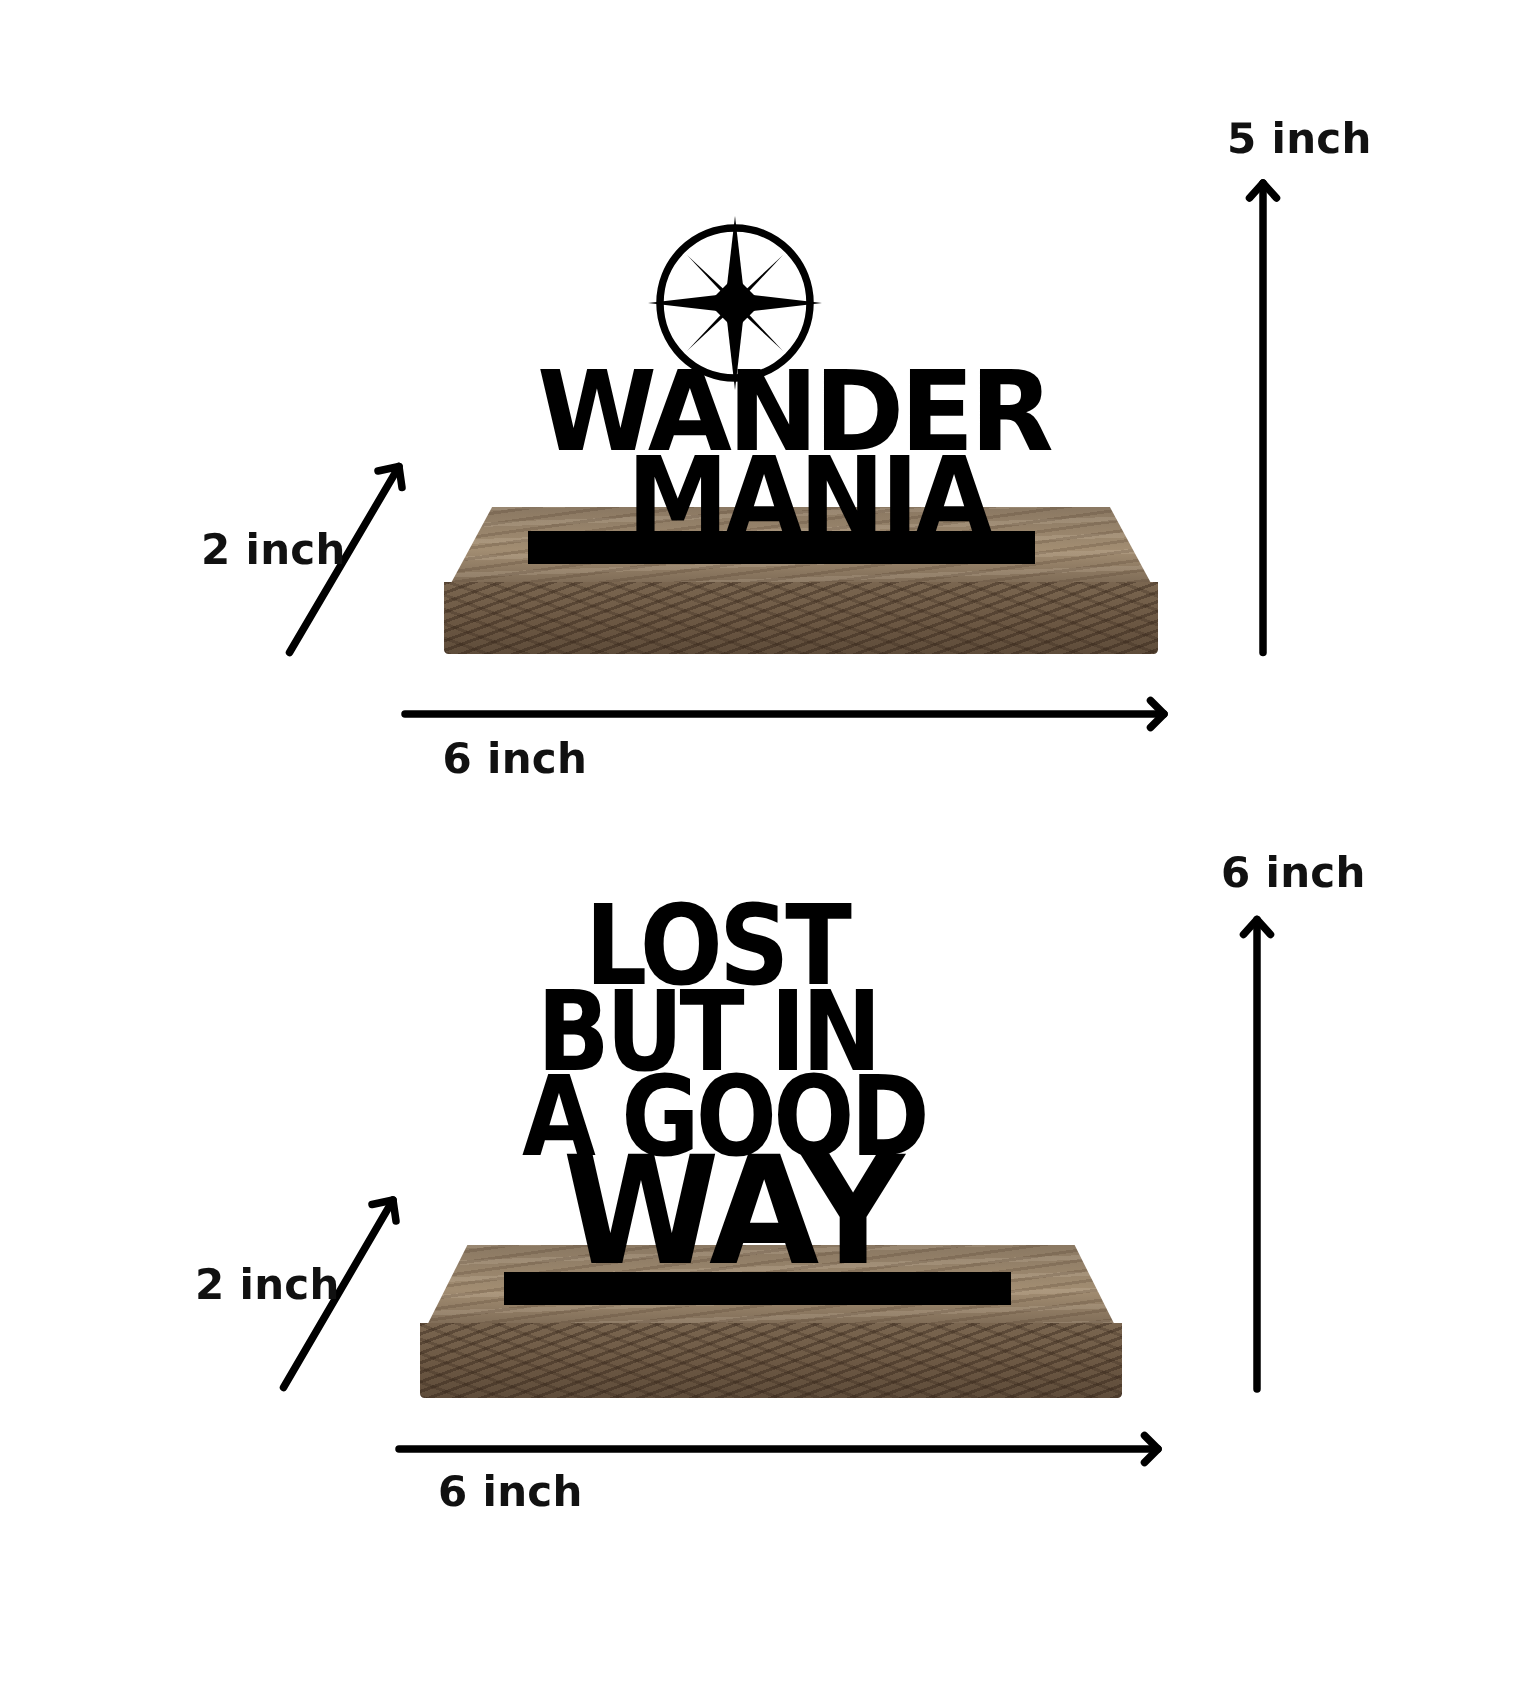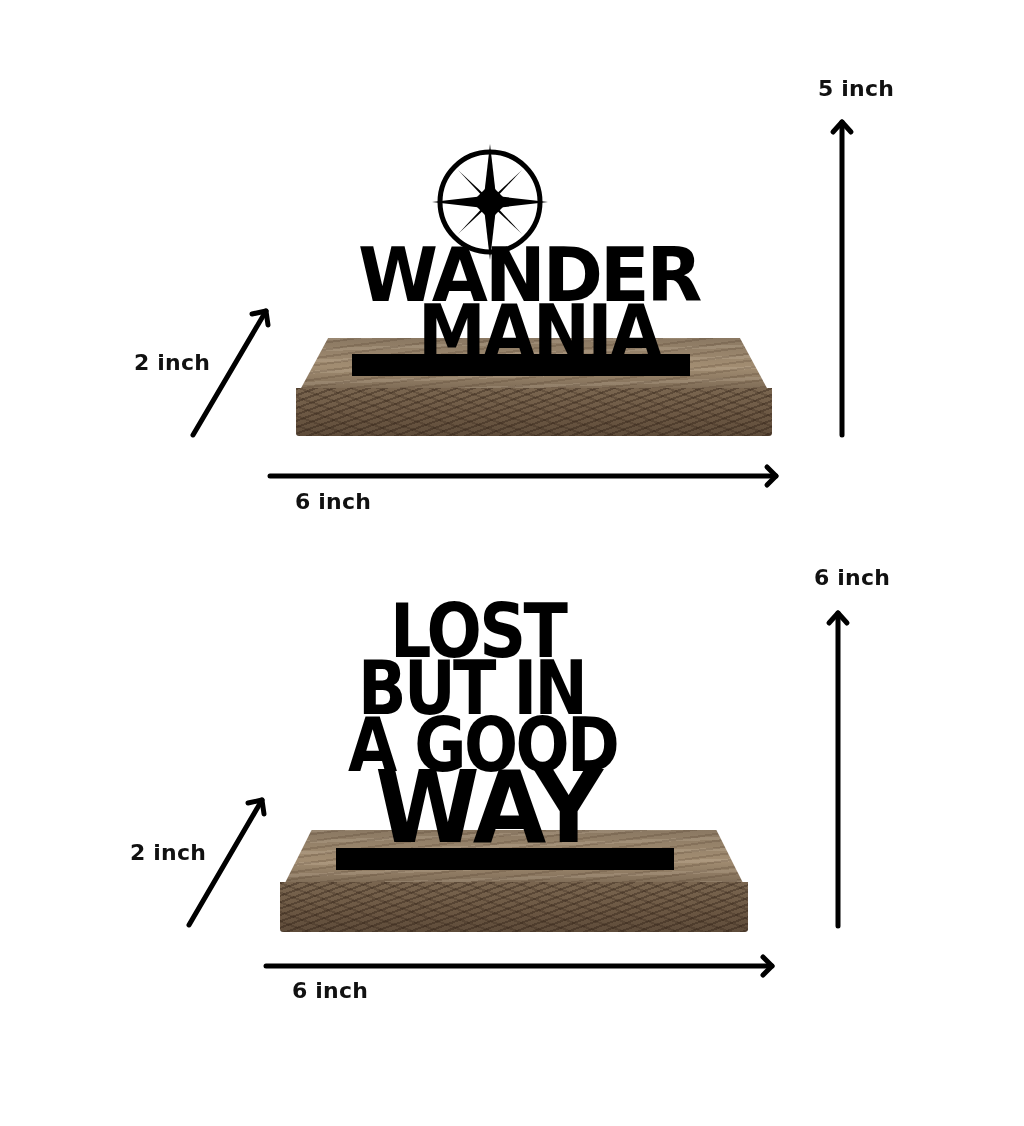--- a/index.html
+++ b/index.html
@@ -1,17 +1,17 @@
 <!DOCTYPE html>
 <html><head>
 <meta charset="utf-8">
 <style>
   html, body { margin:0; padding:0; background:#ffffff; }
   body { width:1024px; height:1126px; position:relative; overflow:hidden; font-family:"Liberation Sans", sans-serif; }
-  .label { position:absolute; font-family:"DejaVu Sans", sans-serif; font-weight:bold; font-size:22px; color:#111; white-space:nowrap; letter-spacing:0.2px; }
+  .label { position:absolute; font-family:"DejaVu Sans", sans-serif; font-weight:bold; font-size:28px; color:#111; white-space:nowrap; letter-spacing:0.2px; }
   .arrows { position:absolute; left:0; top:0; }
   .wood-top {
     position:absolute;
     background:
       repeating-linear-gradient(172deg, rgba(60,40,25,0.18) 0 2px, rgba(255,255,255,0) 2px 7px),
       repeating-linear-gradient(178deg, rgba(255,240,220,0.12) 0 3px, rgba(0,0,0,0) 3px 11px),
       linear-gradient(180deg, #8a7862 0%, #a28d72 55%, #7d6a55 100%);
     border-radius:10px 10px 0 0;
   }
   .wood-front {

